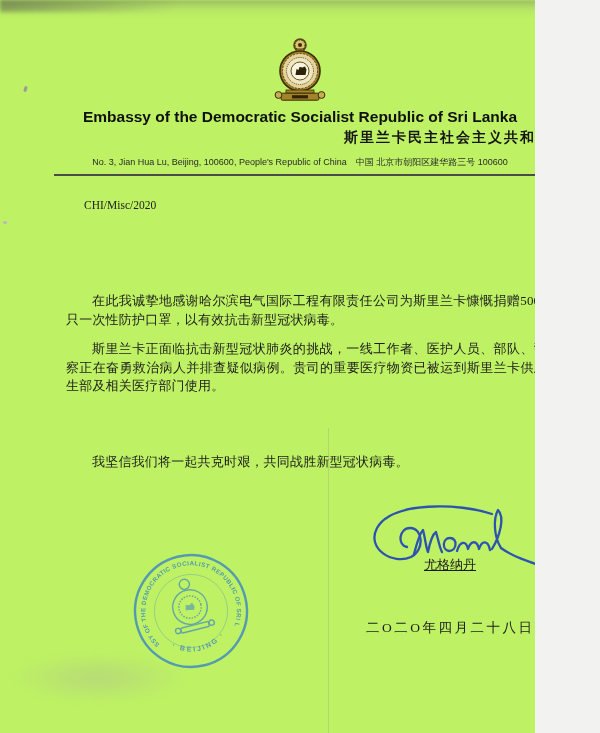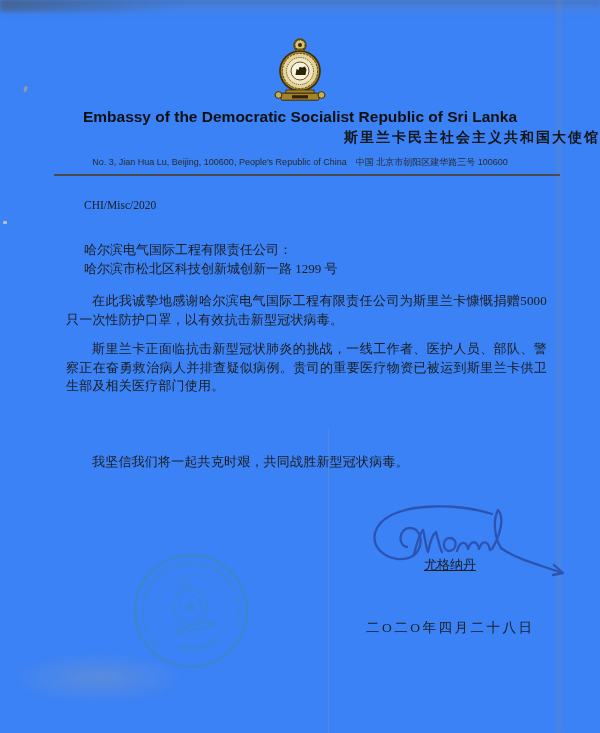--- a/index.html
+++ b/index.html
@@ -1,20 +1,20 @@
 <!DOCTYPE html>
 <html><head>
 <meta charset="utf-8">
 <style>
   * { margin:0; padding:0; box-sizing:border-box; }
   html,body { width:600px; height:733px; }
   body { font-family:"Liberation Serif","DejaVu Serif",serif; background:#f2f2f0; }
   #page {
-    position:relative; width:600px; height:733px; overflow:hidden;
-    background:#3b82f6; color:#1c1c1c;
+    position:relative; width:535px; height:733px; overflow:hidden;
+    background:#bef264; color:#1c1c1c;
   }
   .abs { position:absolute; }
 
   
   .scan-top { left:0; top:0; width:600px; height:18px;
     background:linear-gradient(180deg, rgba(95,95,95,.34), rgba(130,130,130,.10) 55%, rgba(0,0,0,0));
     filter:blur(1px); }
   .scan-top-left { left:0; top:0; width:230px; height:12px;
     background:linear-gradient(135deg, rgba(70,70,70,.45), rgba(0,0,0,0) 75%); filter:blur(2px); }
   .scan-right { left:554px; top:0; width:10px; height:733px;
@@ -86,24 +86,20 @@
     <circle cx="49.5" cy="58" r="3.4" fill="#c9ad52" stroke="#3a2c08" stroke-width="1"></circle>
   </svg>
 
   <div class="abs title-en">Embassy of the Democratic Socialist Republic of Sri Lanka</div>
   <div class="abs title-zh">斯里兰卡民主社会主义共和国大使馆</div>
   <div class="abs address-line">No. 3, Jian Hua Lu, Beijing, 100600, People's Republic of China　中国 北京市朝阳区建华路三号 100600</div>
   <div class="abs header-rule"></div>
 
   <div class="abs ref-no">CHI/Misc/2020</div>
 
-  <div class="abs recipient">
-    <div>哈尔滨电气国际工程有限责任公司：</div>
-    <div>哈尔滨市松北区科技创新城创新一路 1299 号</div>
-  </div>
 
   <p class="abs para para-1">在此我诚挚地感谢哈尔滨电气国际工程有限责任公司为斯里兰卡慷慨捐赠5000 只一次性防护口罩，以有效抗击新型冠状病毒。</p>
   <p class="abs para para-2">斯里兰卡正面临抗击新型冠状肺炎的挑战，一线工作者、医护人员、部队、警察正在奋勇救治病人并排查疑似病例。贵司的重要医疗物资已被运到斯里兰卡供卫生部及相关医疗部门使用。</p>
   <p class="abs para para-4">我坚信我们将一起共克时艰，共同战胜新型冠状病毒。</p>
 
   <svg class="abs signature-svg" viewBox="0 0 214 82">
     <g fill="none" stroke="#2d53b0" stroke-width="2.3" stroke-linecap="round" stroke-linejoin="round">
       <path d="M128,12 C96,1 28,-1 13,26 C2,47 29,63 47,55 C61,48 59,26 46,26 C35,26 33,43 43,45"></path>
       <path d="M50,52 C54,37 57,30 59,28 C61,35 62,46 64,50 C66,40 69,32 72,30 C74,37 76,47 78,50"></path>
       <path d="M85,49 c-7,-1 -7,-13 1,-13 c8,0 7,13 -1,13"></path>

